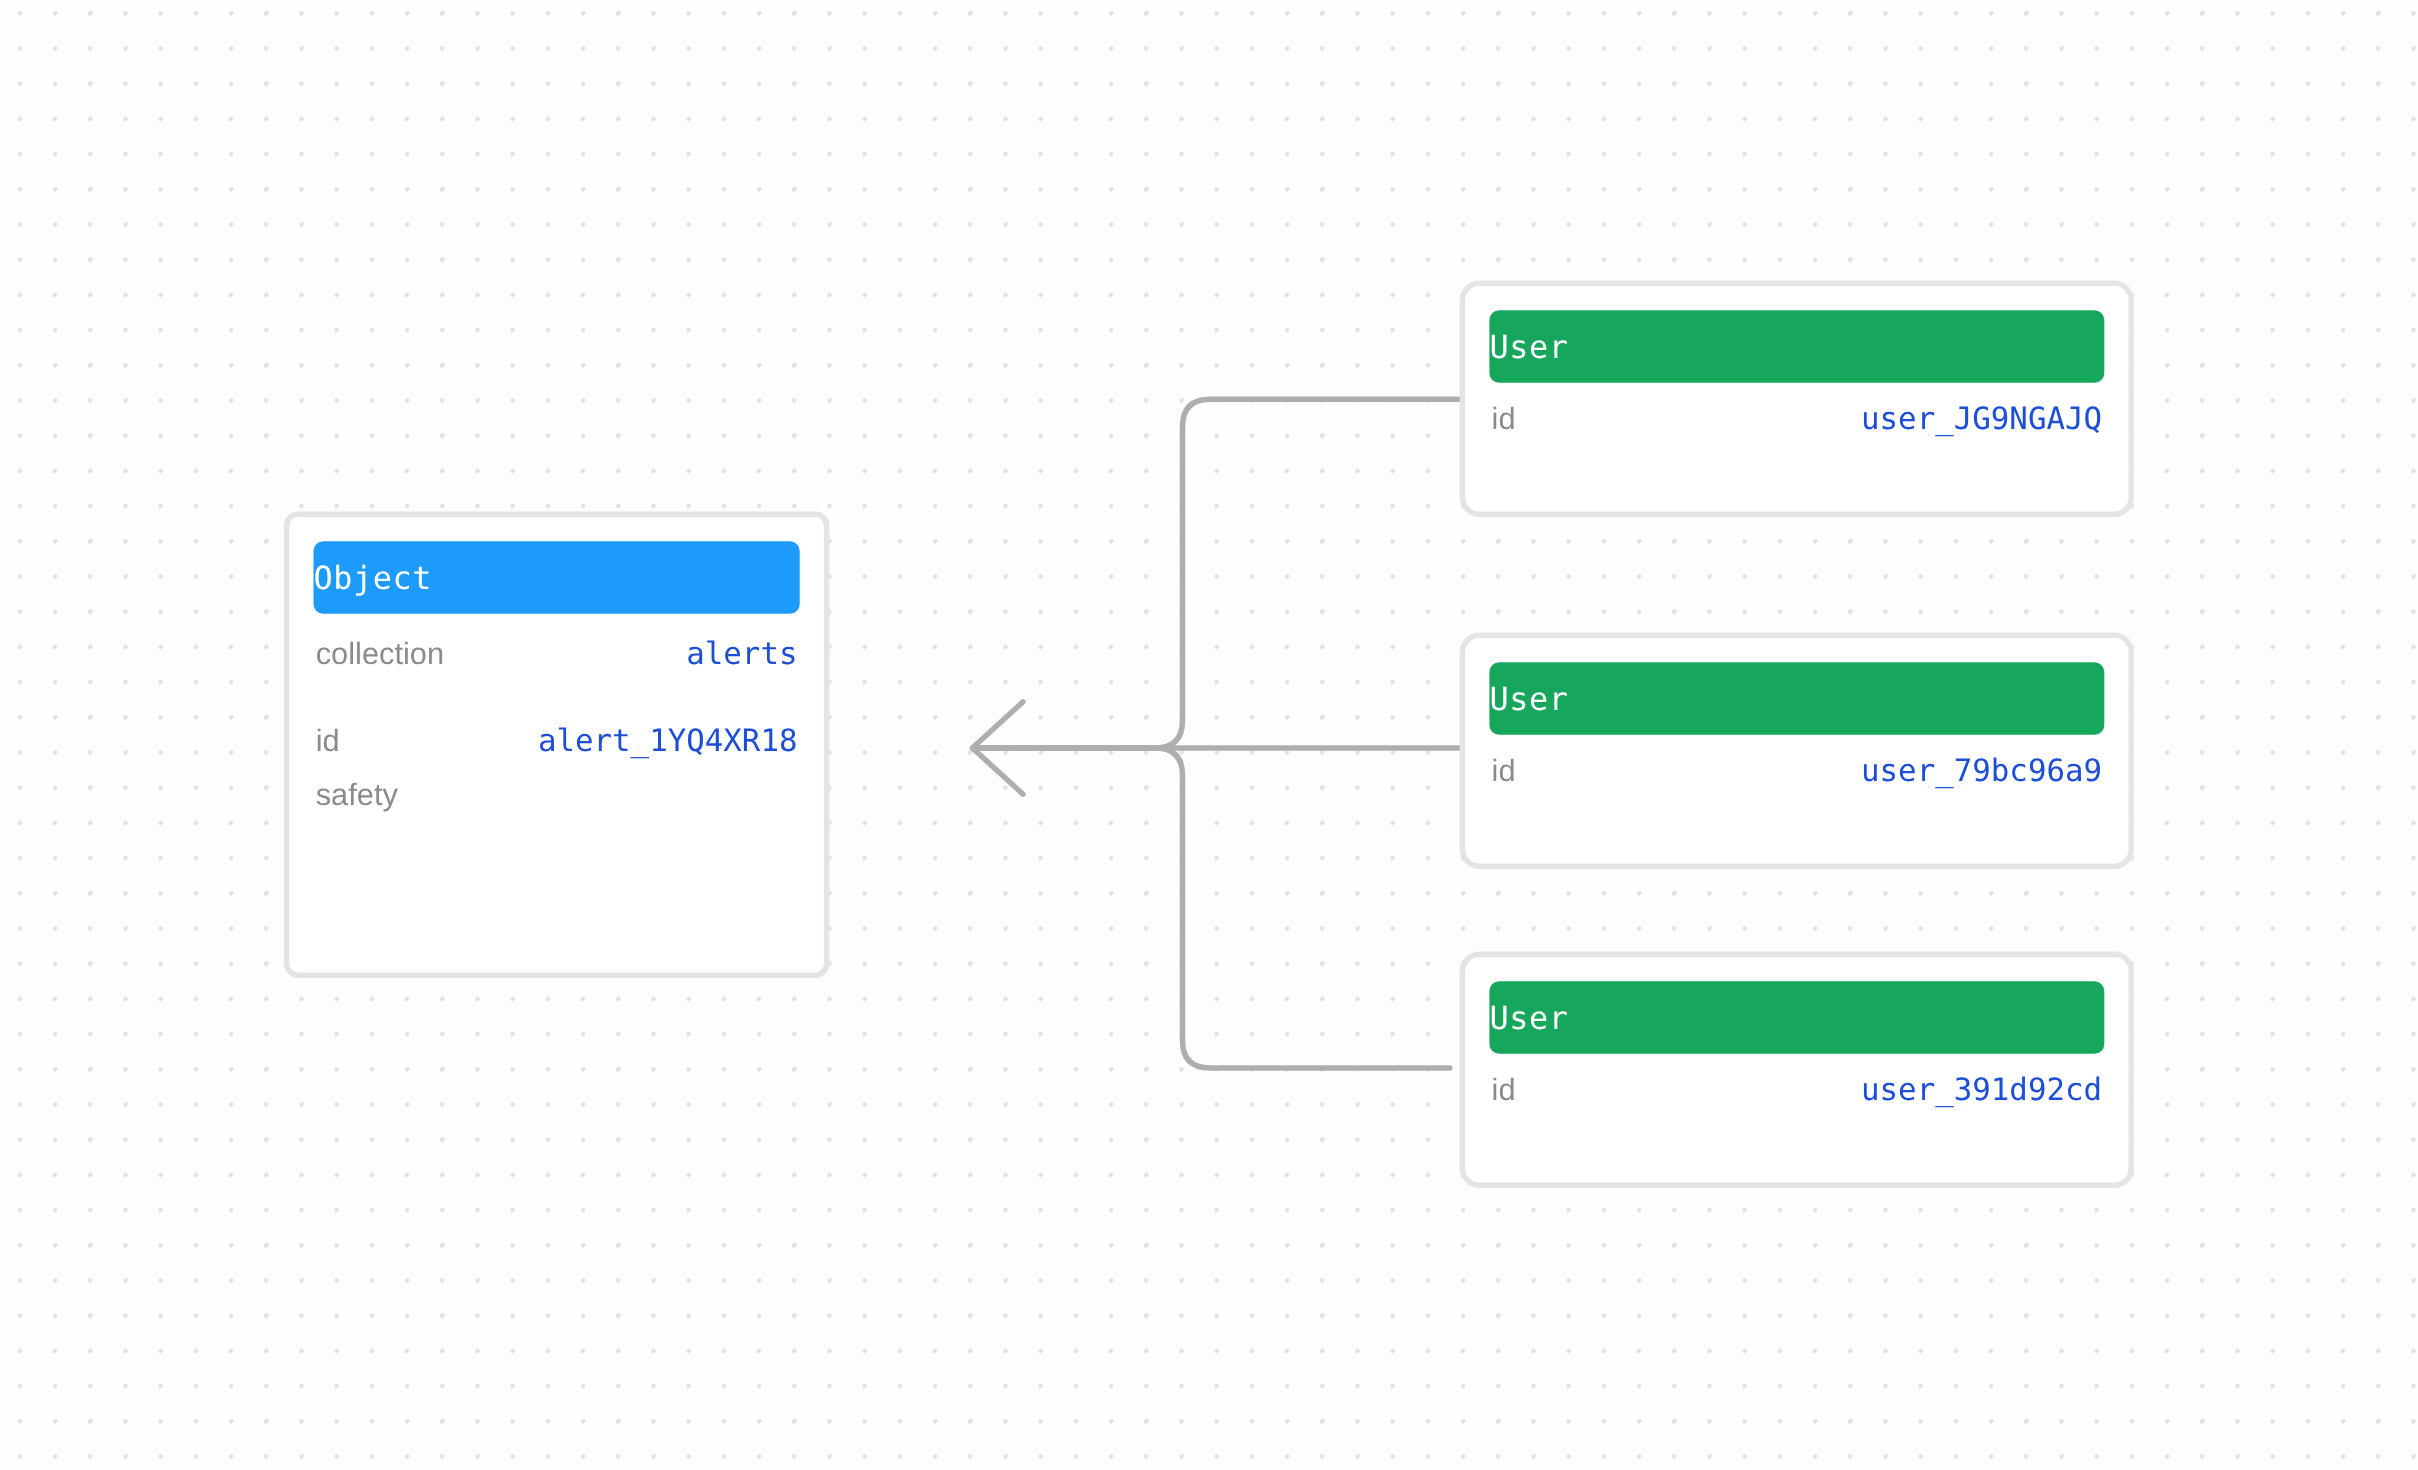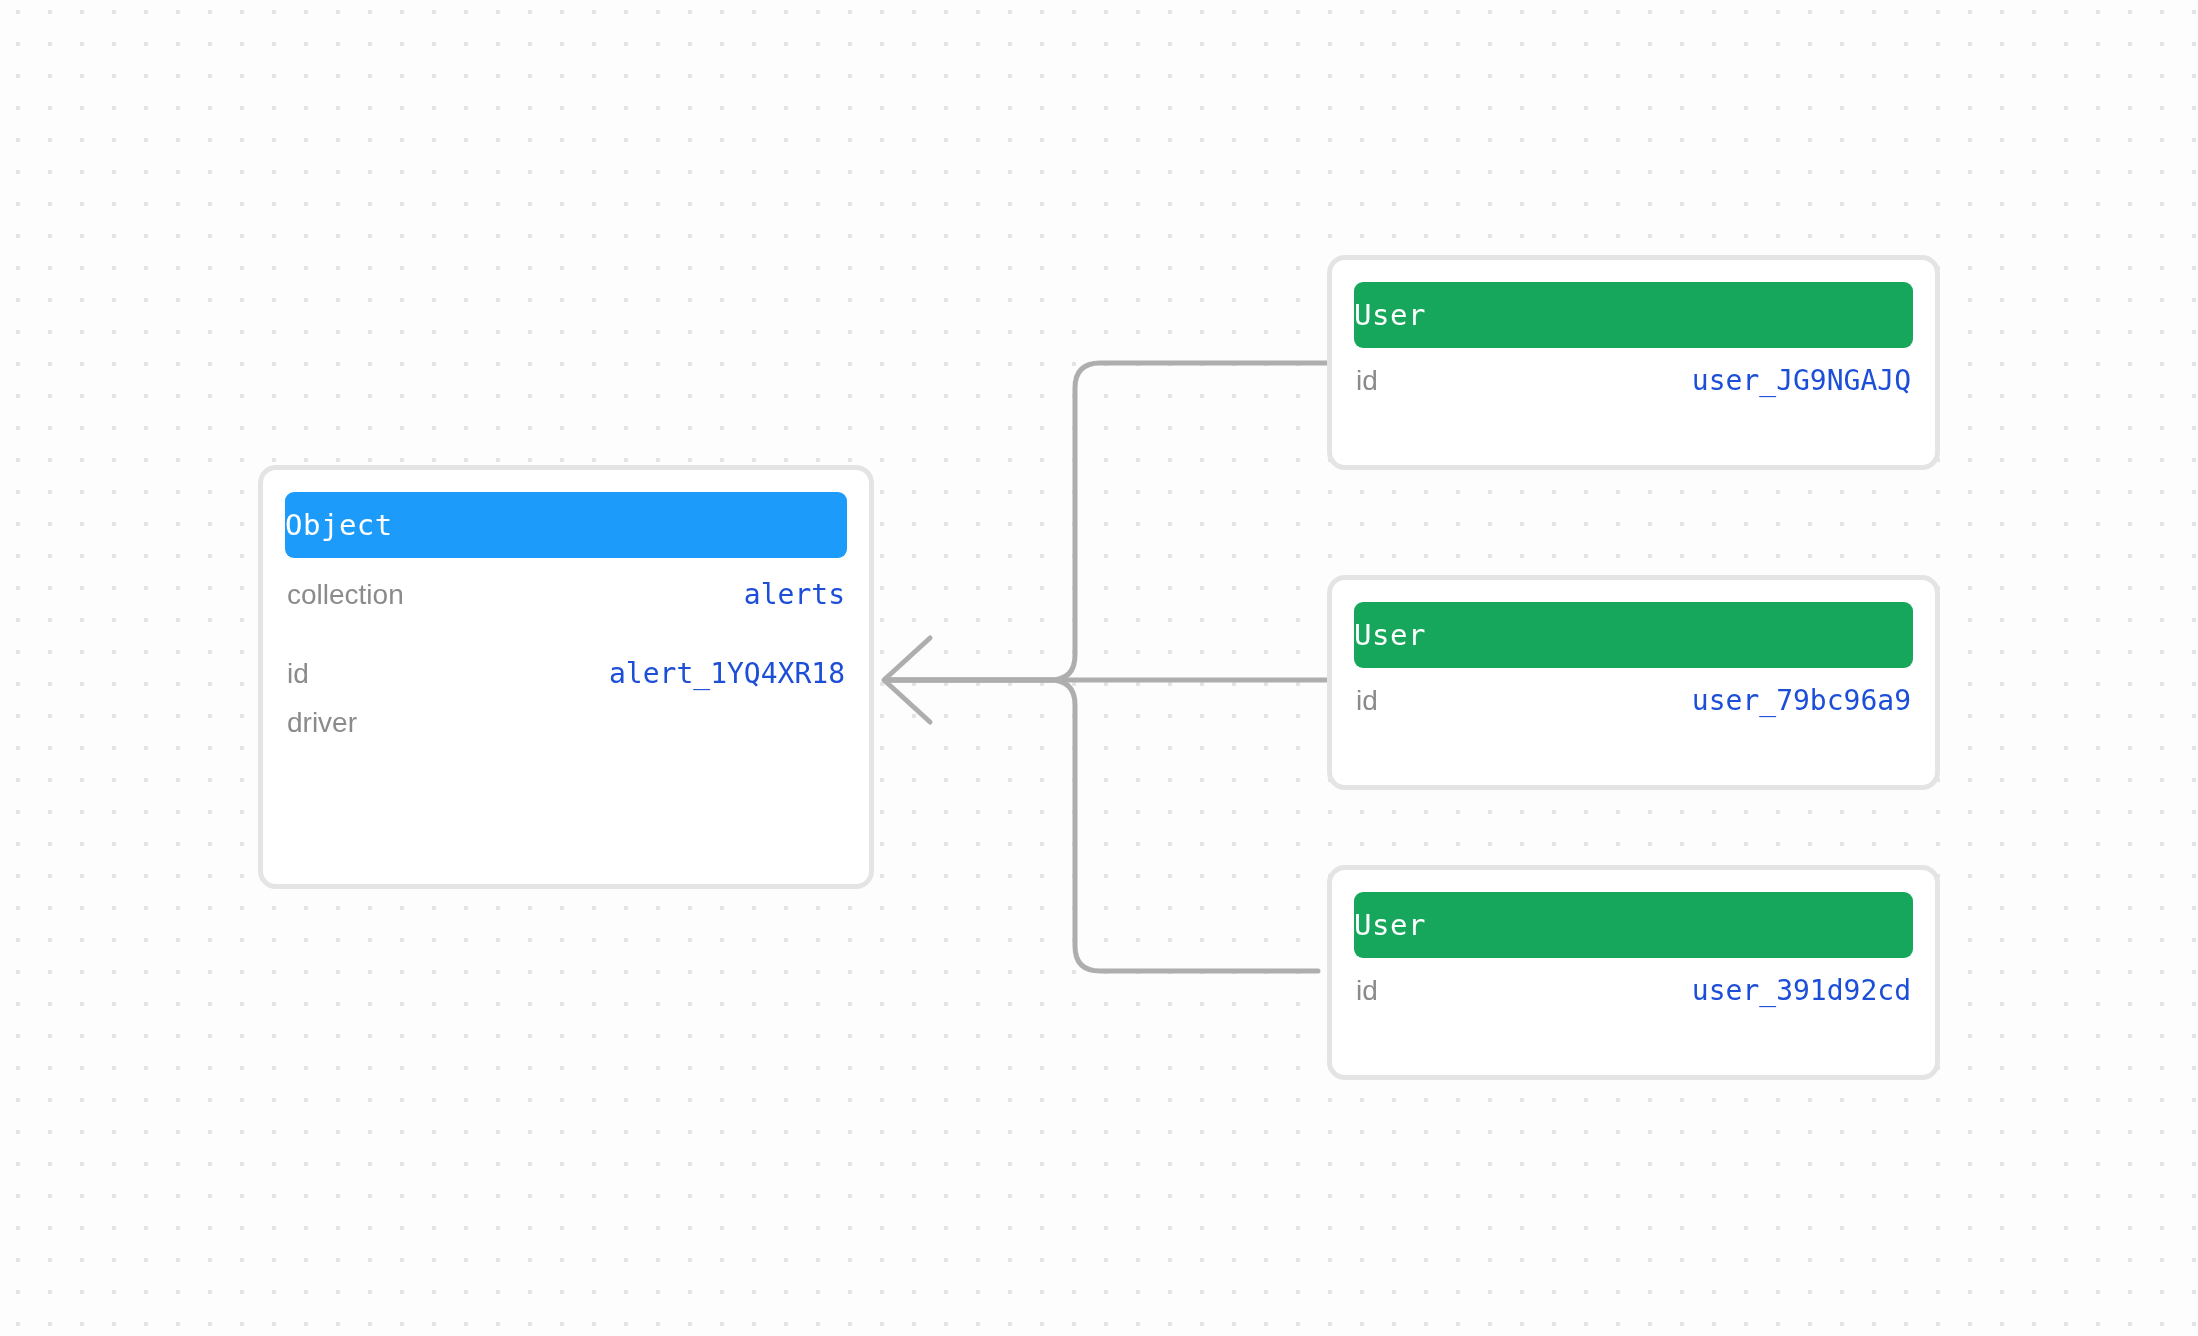--- a/index.html
+++ b/index.html
@@ -85,22 +85,23 @@
     flex: 0 1 auto;
     text-align: right;
     overflow: hidden;
     text-overflow: ellipsis;
   }
 
   
   #node-object {
     left: 258px;
     top: 465px;
-    width: 616px;
+    width: 496px;
     height: 424px;
+    border-radius: 13px;
   }
   #node-user-0 { left: 1327px; top: 255px;  width: 613px; height: 215px; }
   #node-user-1 { left: 1327px; top: 575px;  width: 613px; height: 215px; }
   #node-user-2 { left: 1327px; top: 865px;  width: 613px; height: 215px; }
 
   .user-card .node-body { padding-top: 8px; }
 </style>
 </head>
 <body>
 
@@ -129,21 +130,21 @@
           <span class="field-val">alerts</span>
         </div>
       </div>
 
       <div class="field-group">
         <div class="field-row">
           <span class="field-key">id</span>
           <span class="field-val">alert_1YQ4XR18</span>
         </div>
         <div class="field-row">
-          <span class="field-key">driver</span>
+          <span class="field-key">safety</span>
         </div>
       </div>
 
     </div>
   </div>
 
   <div class="node user-card" id="node-user-0">
     <div class="node-header green">User</div>
     <div class="node-body">
       <div class="field-row">

